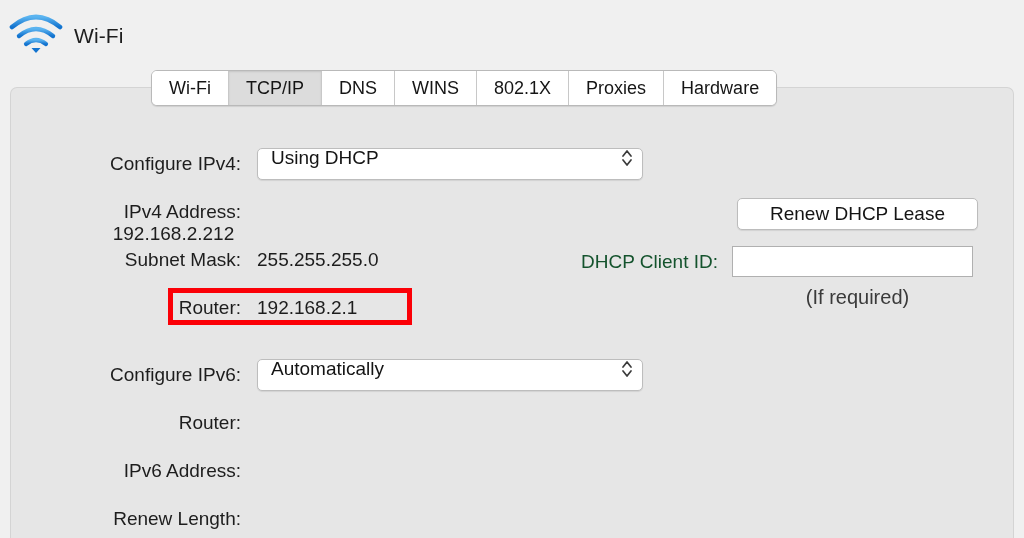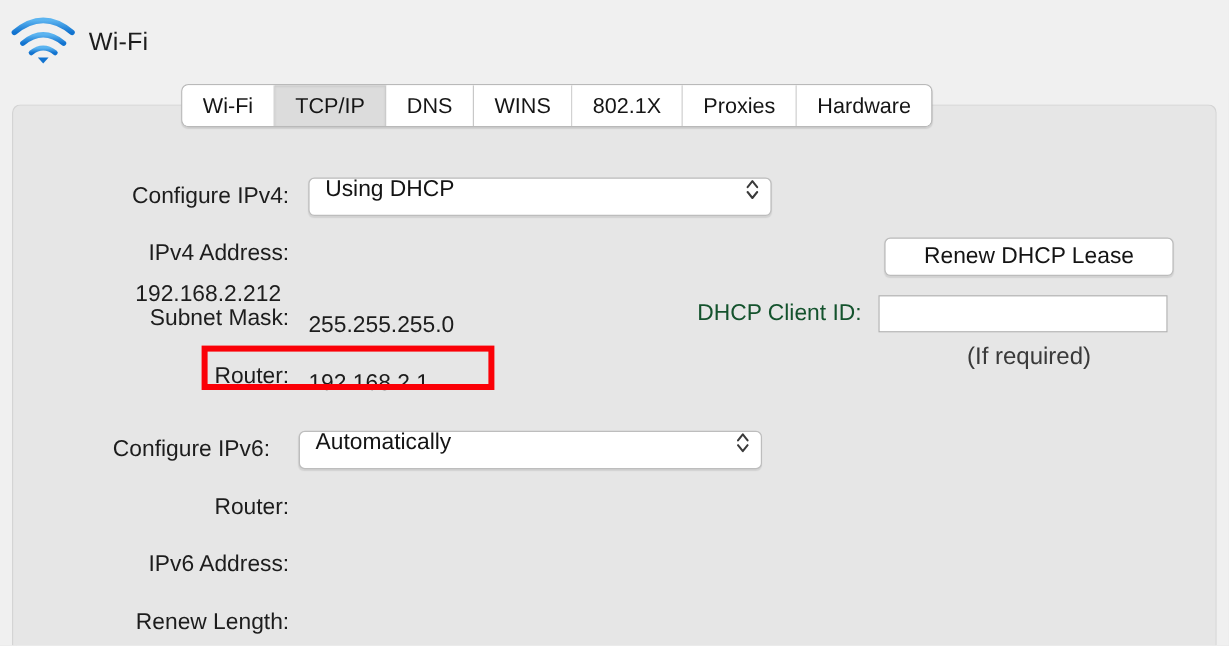--- a/index.html
+++ b/index.html
@@ -101,21 +101,20 @@
     font-size: 19px;
     color: #1d1d1d;
     padding-right: 16px;
     box-sizing: border-box;
     white-space: nowrap;
   }
   .val {
     font-size: 19px;
     color: #1d1d1d;
     white-space: nowrap;
-    margin-top: 12px;
   }
 
   
   .popup {
     width: 386px;
     height: 32px;
     background: #ffffff;
     border: 1px solid #bdbdbd;
     border-radius: 5px;
     box-shadow: 0 1px 1px rgba(0,0,0,0.09);
@@ -273,21 +272,21 @@
 <div class="annotation"></div>
 
 <div class="pushbtn">Renew DHCP Lease</div>
 
 <div class="field-row">
   <span class="field-lbl">DHCP Client ID:</span>
   <input class="textfield" type="text" value="" style="">
 </div>
 <div class="hint">(If required)</div>
 
-<div class="row" style="left:74px; top:359px;gap:8px;">
+<div class="row" style="left:90px; top:359px;">
   <span class="lbl">Configure IPv6:</span>
   <span class="popup">
     <span class="popup-text">Automatically</span>
     <span class="chevrons">
       <svg width="14" height="22" viewBox="0 0 14 22" xmlns="http://www.w3.org/2000/svg">
         <path d="M3 9 L7 4 L11 9" fill="none" stroke="#3b3b3b" stroke-width="1.7" stroke-linecap="round" stroke-linejoin="round"></path>
         <path d="M3 13 L7 18 L11 13" fill="none" stroke="#3b3b3b" stroke-width="1.7" stroke-linecap="round" stroke-linejoin="round"></path>
       </svg>
     </span>
   </span>

